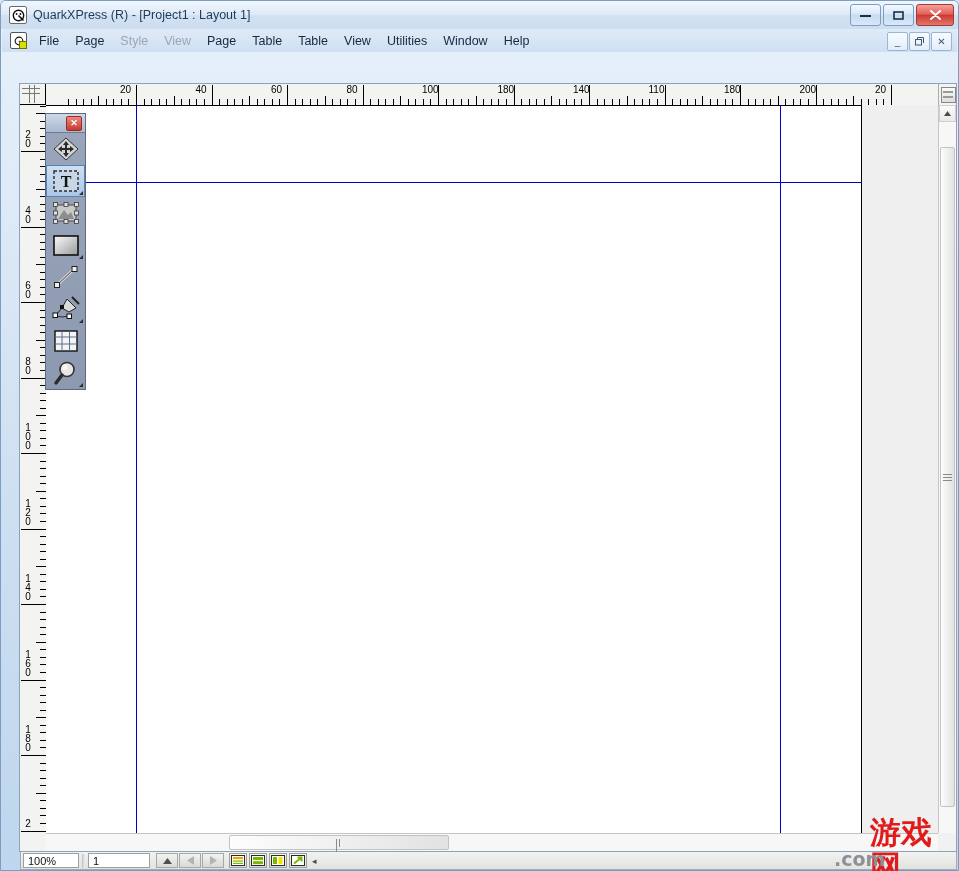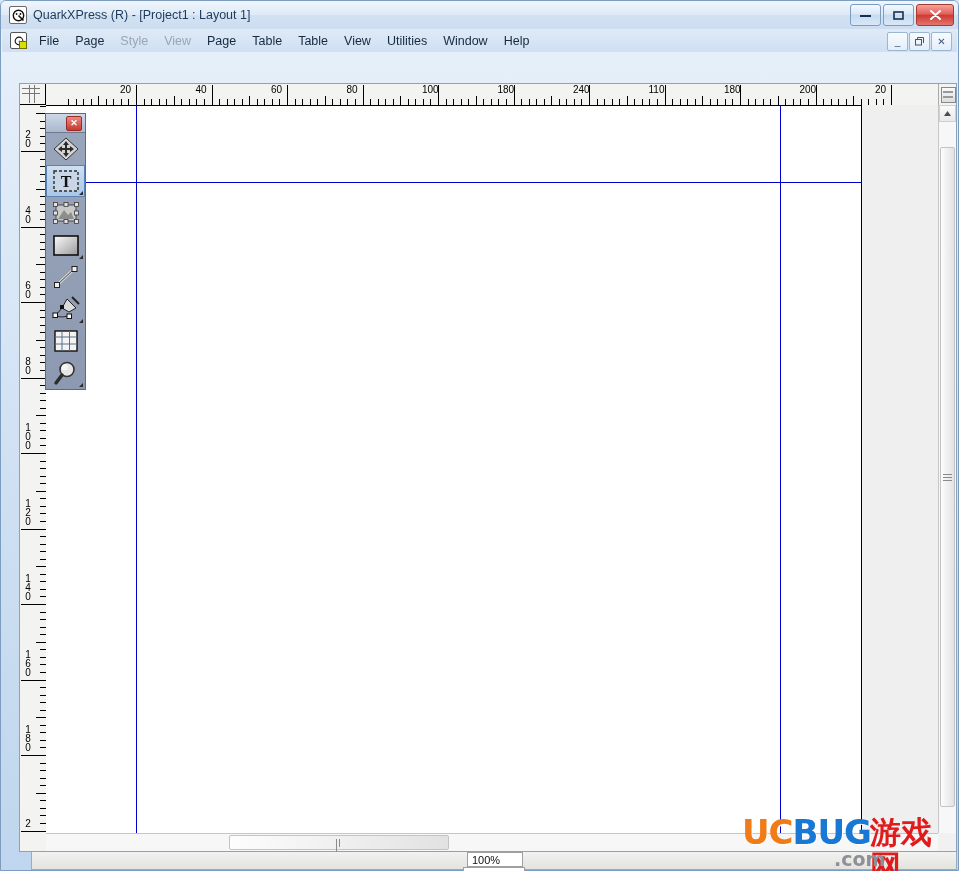--- a/index.html
+++ b/index.html
@@ -206,24 +206,24 @@
     background:linear-gradient(180deg,#cfe0f3,#a9c6e6);
     outline:1px solid #5a82b5;outline-offset:-1px;
   }
   .tool .corner-tri{
     position:absolute;right:2px;bottom:2px;width:0;height:0;
     border-left:4px solid transparent;border-bottom:4px solid #2b2b2b;
   }
 
   
   .statusbar{
-    position:absolute;left:30px;right:1px;bottom:0;height:18px;
+    position:absolute;left:19px;right:1px;bottom:0;height:18px;
     background:linear-gradient(180deg,#f2f2f0,#e2e2df);
     border:1px solid #9aacc0;border-top:none;box-sizing:border-box;
-    display:flex;align-items:center;flex-direction:column;
+    display:flex;align-items:center;
   }
   .sfield{
     height:15px;background:#fff;border:1px solid #9f9f9f;box-sizing:border-box;
     font-size:11px;color:#111;padding:0 4px;line-height:14px;
   }
   .sb-divider{width:3px;height:14px;background:linear-gradient(90deg,#bdbdbd,#f3f3f3);margin:0 3px;}
   .navbtn{
     width:22px;height:15px;margin-right:1px;
     background:linear-gradient(180deg,#f3f3f1,#d9d9d5);
     border:1px solid #a7a7a3;box-sizing:border-box;
@@ -388,21 +388,21 @@
         <div class="tick" style="left: 399.55px; height: 6px;"></div>
         <div class="tick" style="left: 407.1px; height: 6px;"></div>
         <div class="tick" style="left: 414.65px; height: 6px;"></div>
         <div class="tick" style="left: 422.2px; height: 6px;"></div>
         <div class="tick" style="left: 429.75px; height: 9px;"></div>
         <div class="tick" style="left: 437.3px; height: 6px;"></div>
         <div class="tick" style="left: 444.85px; height: 6px;"></div>
         <div class="tick" style="left: 452.4px; height: 6px;"></div>
         <div class="tick" style="left: 459.95px; height: 6px;"></div>
         <div class="tick" style="left: 543px; height: 20px;"></div>
-        <div class="rlabel" style="left: 527px; top: 1px;">240</div>
+        <div class="rlabel" style="left: 527px; top: 1px;">140</div>
         <div class="tick" style="left: 475.05px; height: 6px;"></div>
         <div class="tick" style="left: 482.6px; height: 6px;"></div>
         <div class="tick" style="left: 490.15px; height: 6px;"></div>
         <div class="tick" style="left: 497.7px; height: 6px;"></div>
         <div class="tick" style="left: 505.25px; height: 9px;"></div>
         <div class="tick" style="left: 512.8px; height: 6px;"></div>
         <div class="tick" style="left: 520.35px; height: 6px;"></div>
         <div class="tick" style="left: 527.9px; height: 6px;"></div>
         <div class="tick" style="left: 535.45px; height: 6px;"></div>
         <div class="tick" style="left: 618.5px; height: 20px;"></div>
@@ -792,20 +792,17 @@
       <svg width="14" height="11" style="position:absolute;left:1px;top:1px;">
         <rect x="0.5" y="0.5" width="13" height="10" fill="#fff" stroke="#2b2b2b"></rect>
         <path d="M3 8.5 L10.5 2.5 M6.5 2.5 H10.5 V6.5" stroke="#7ab800" stroke-width="2" fill="none"></path>
       </svg>
     </div>
     <div style="width:3px;"></div>
     <div style="font-size:9px;color:#4a4a4a;">◂</div>
   </div>
 
   <div class="watermark">
-    <div class="wm-main">
-      <span class="wm-uc">UC</span><span class="wm-bug">BUG</span>
-    </div>
     <div class="wm-cn">游戏网</div>
     <div class="wm-com">.com</div>
   </div>
 
 </div>
 
 </body></html>

